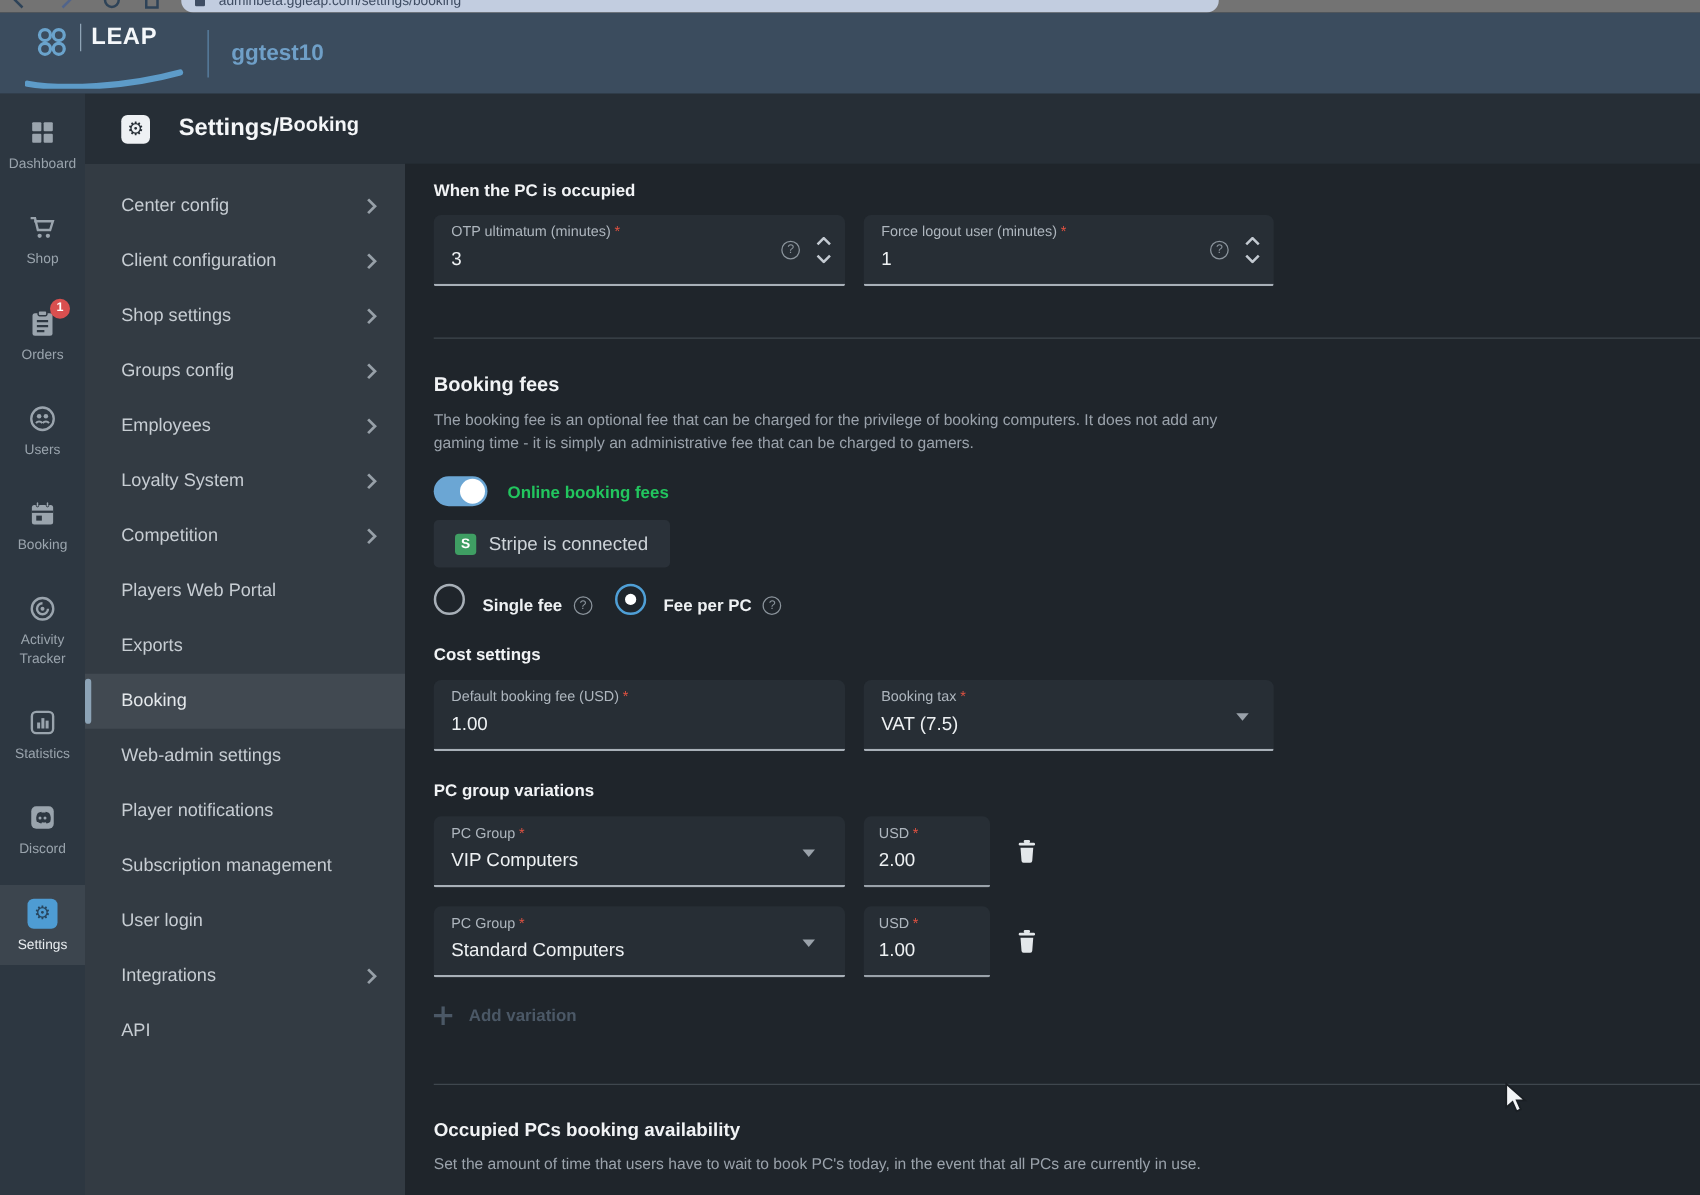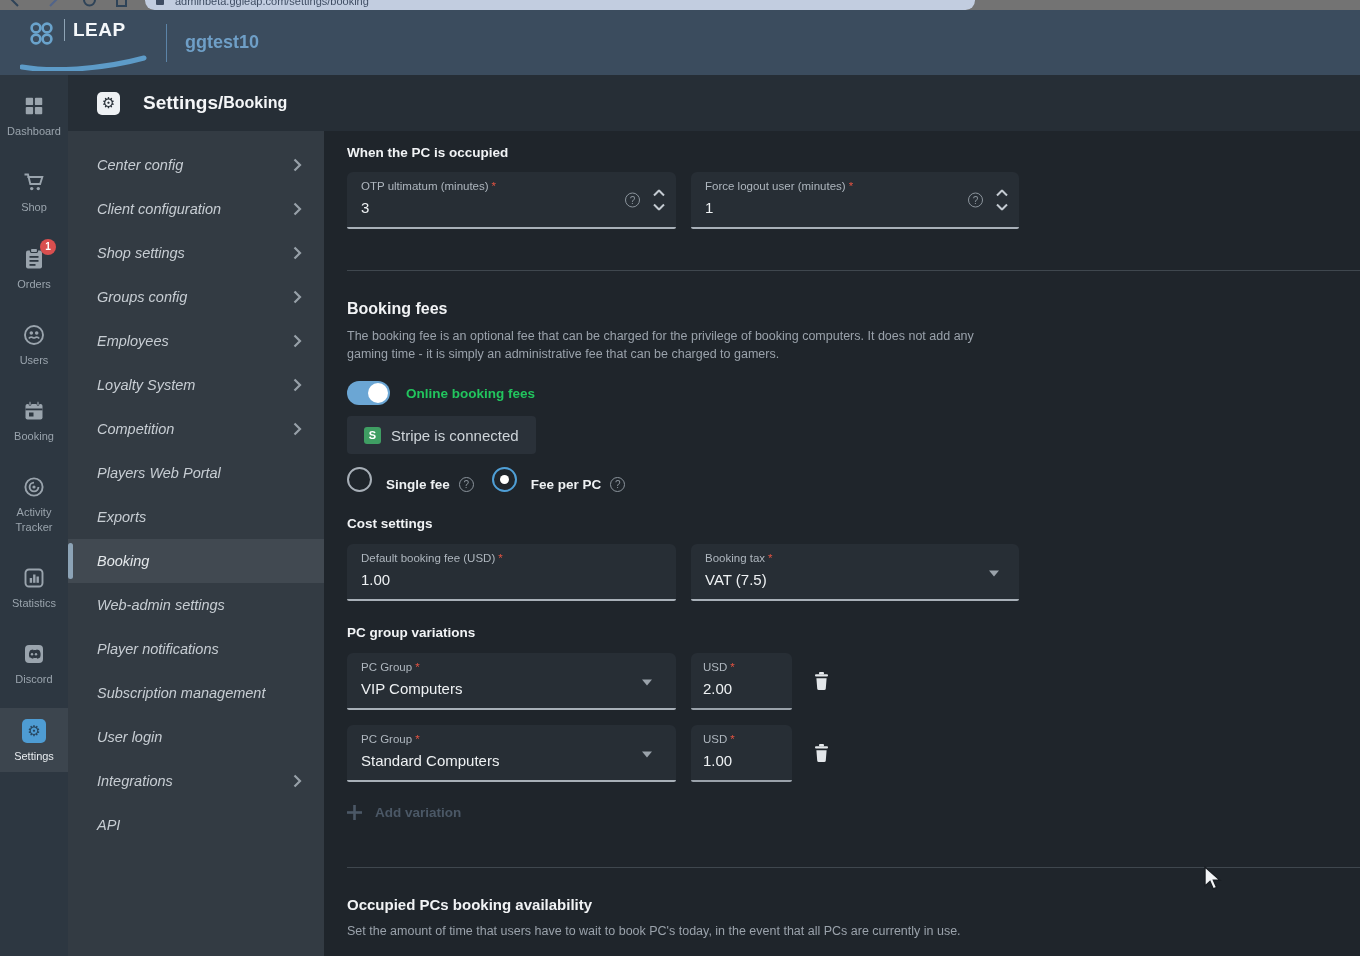--- a/index.html
+++ b/index.html
@@ -27,28 +27,28 @@
   .icon-rail { width:68px; background:#2d3741; display:flex; flex-direction:column; padding-top:8px; flex:none; }
   .rail-item { display:flex; flex-direction:column; align-items:center; gap:5px; padding:10px 2px 9px; margin-bottom:12px; color:#9aa4ad; font-size:11px; text-align:center; line-height:1.3; cursor:pointer; }
   .rail-item.active { background:#3c454e; color:#e8ecef; margin-bottom:0; }
   .rail-ic { position:relative; width:26px; height:26px; display:flex; align-items:center; justify-content:center; }
   .badge { position:absolute; top:-7px; right:-9px; min-width:16px; height:16px; border-radius:8px; background:#d94f4f; color:#fff; font-size:10px; font-weight:700; display:flex; align-items:center; justify-content:center; padding:0 4px; }
   .settings-sq { width:24px; height:24px; background:#4e9cd3; border-radius:5px; color:#27465f; font-size:15px; display:flex; align-items:center; justify-content:center; }
 
   .right-col { flex:1; display:flex; flex-direction:column; min-width:0; }
   .page-header { height:56px; background:#262e36; display:flex; align-items:center; padding-left:29px; flex:none; }
   .gear-box { width:23px; height:23px; background:#eef1f4; border-radius:5px; display:flex; align-items:center; justify-content:center; color:#262e36; font-size:15px; }
-  .page-title { margin-left:23px; color:#f4f6f8; display:flex; align-items:center; }
+  .page-title { margin-left:23px; color:#f4f6f8; display:flex; align-items:flex-start; }
   .page-title .t1 { font-size:19px; font-weight:800; }
   .page-title .t2 { font-size:16px; font-weight:700; }
 
   .content-row { flex:1; display:flex; min-height:0; }
 
   
-  .submenu { width:256px; background:#333b43; padding-top:12px; flex:none;font-style:italic; }
+  .submenu { width:256px; background:#333b43; padding-top:12px; flex:none; }
   .submenu-item { position:relative; height:44px; display:flex; align-items:center; padding:0 22px 0 29px; color:#c7cdd3; font-size:14.5px; cursor:pointer; }
   .submenu-item .chev { margin-left:auto; display:flex; }
   .submenu-item.selected { background:#414951; color:#e4e8eb; }
   .submenu-item.selected::before { content:''; position:absolute; left:0; top:4px; bottom:4px; width:5px; border-radius:4px; background:#8ca3b6; }
 
   
   .main { flex:1; padding:14px 0 0 23px; min-width:0; }
   .sec-title { color:#f1f3f5; font-weight:700; font-size:13.5px; }
   .sec-title.big { font-size:16px; }
   .sec-title.mid { font-size:15px; }

